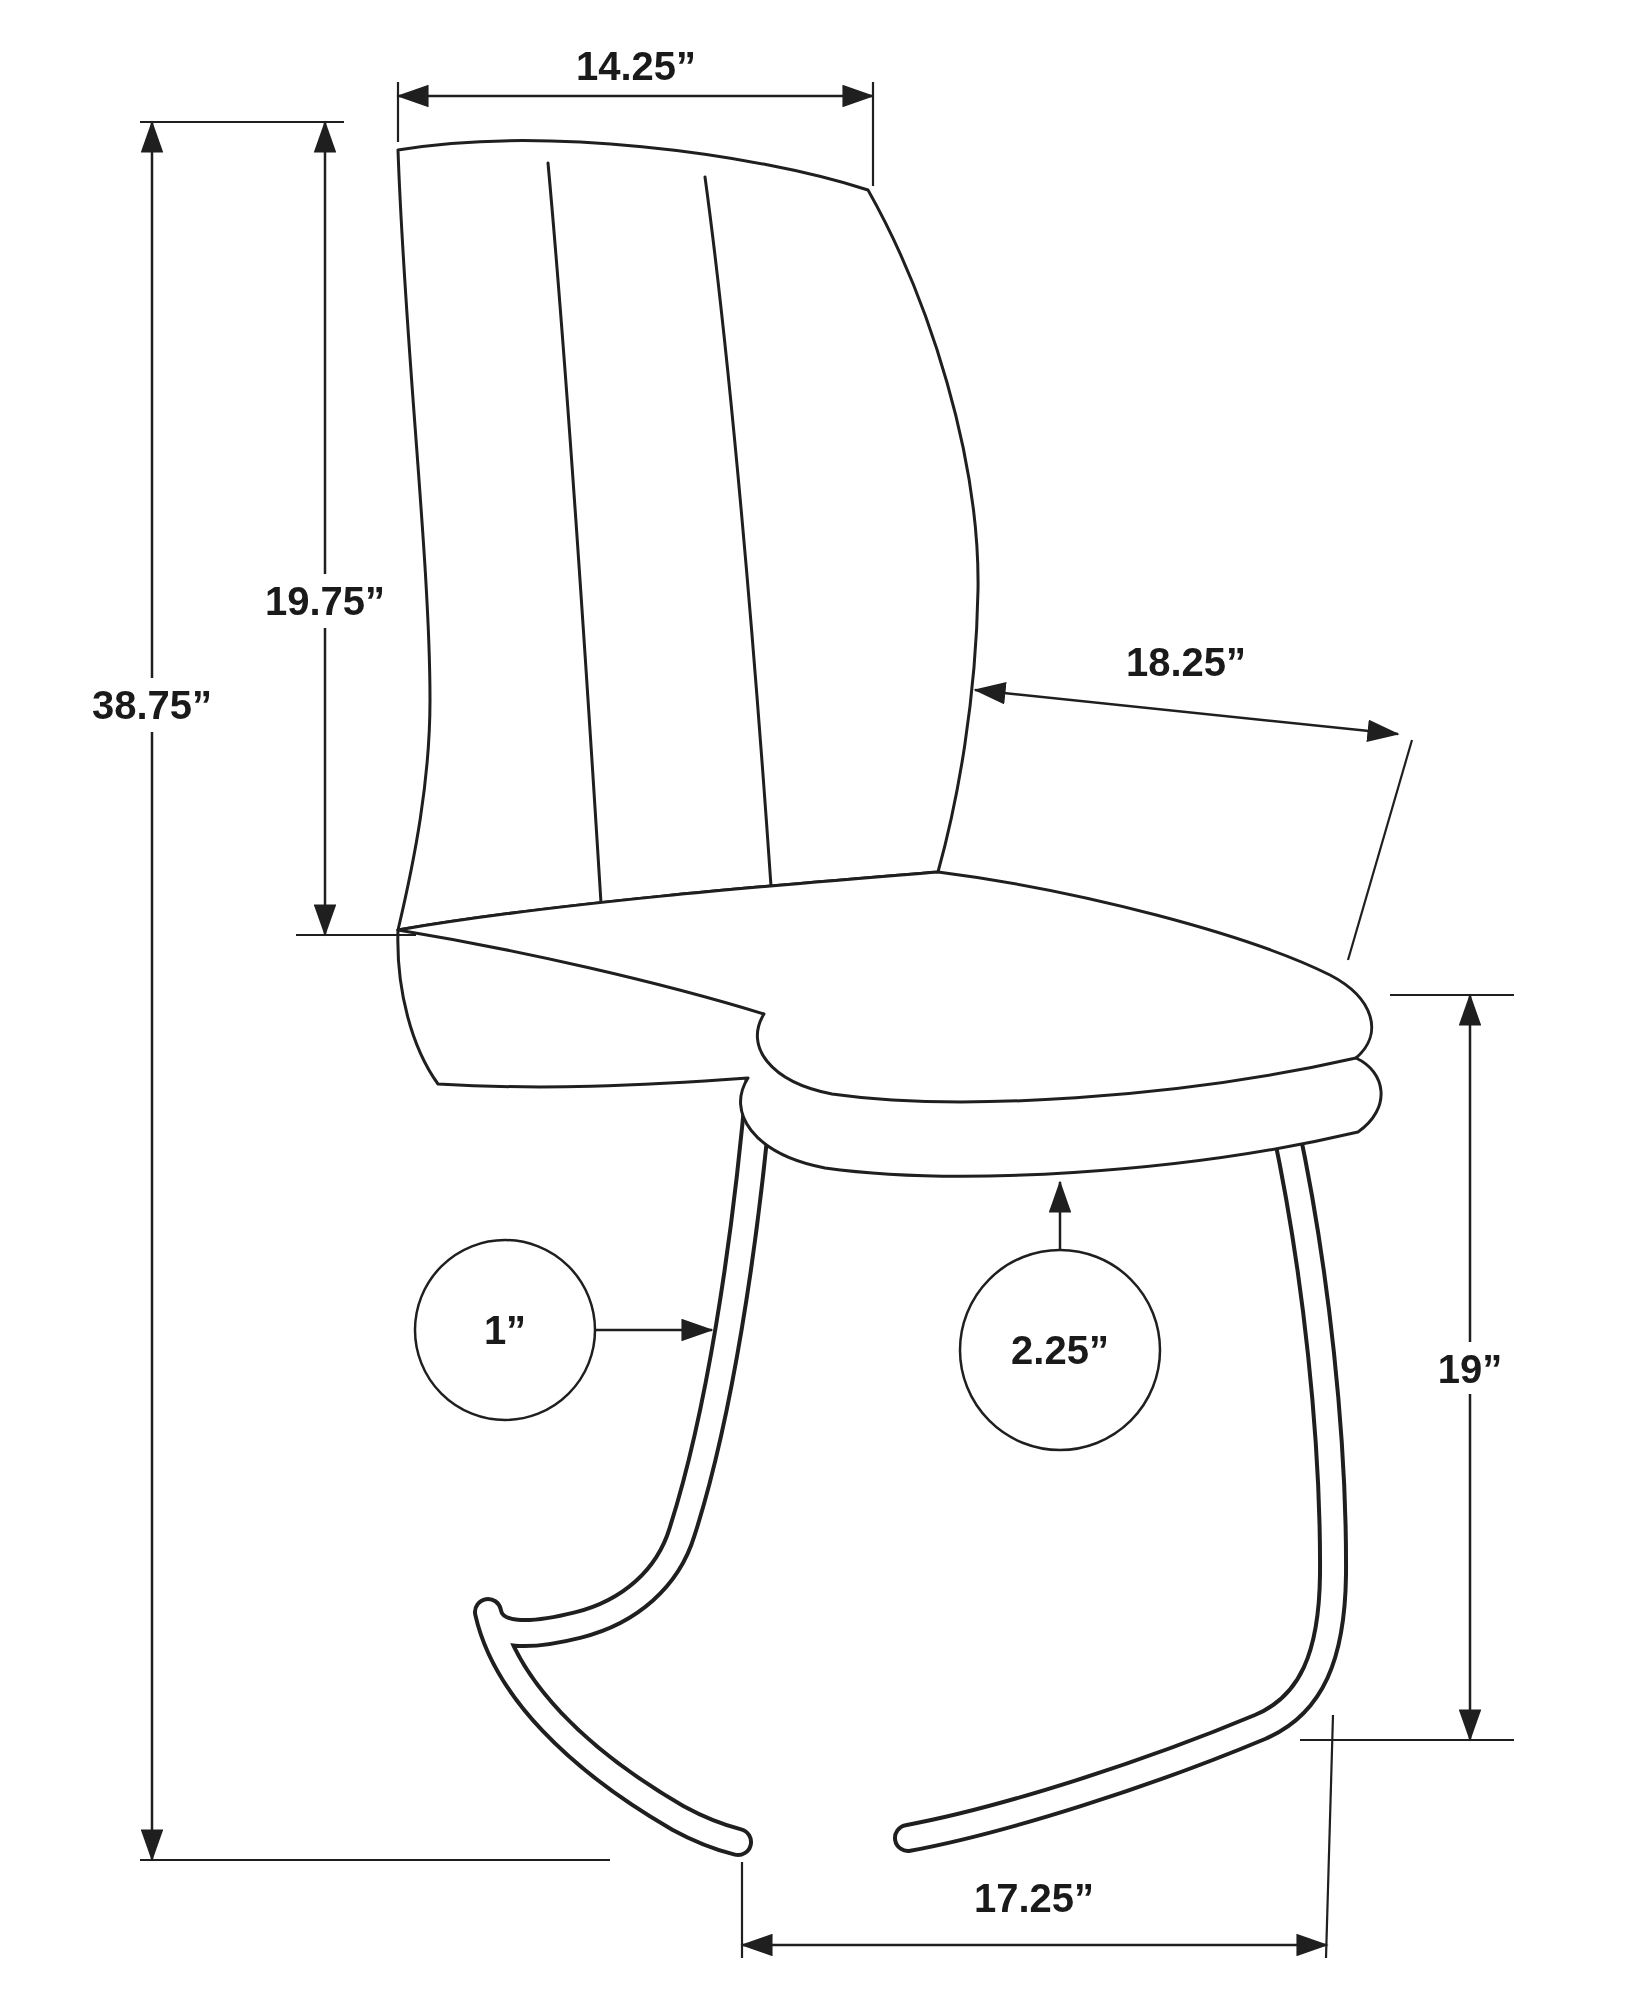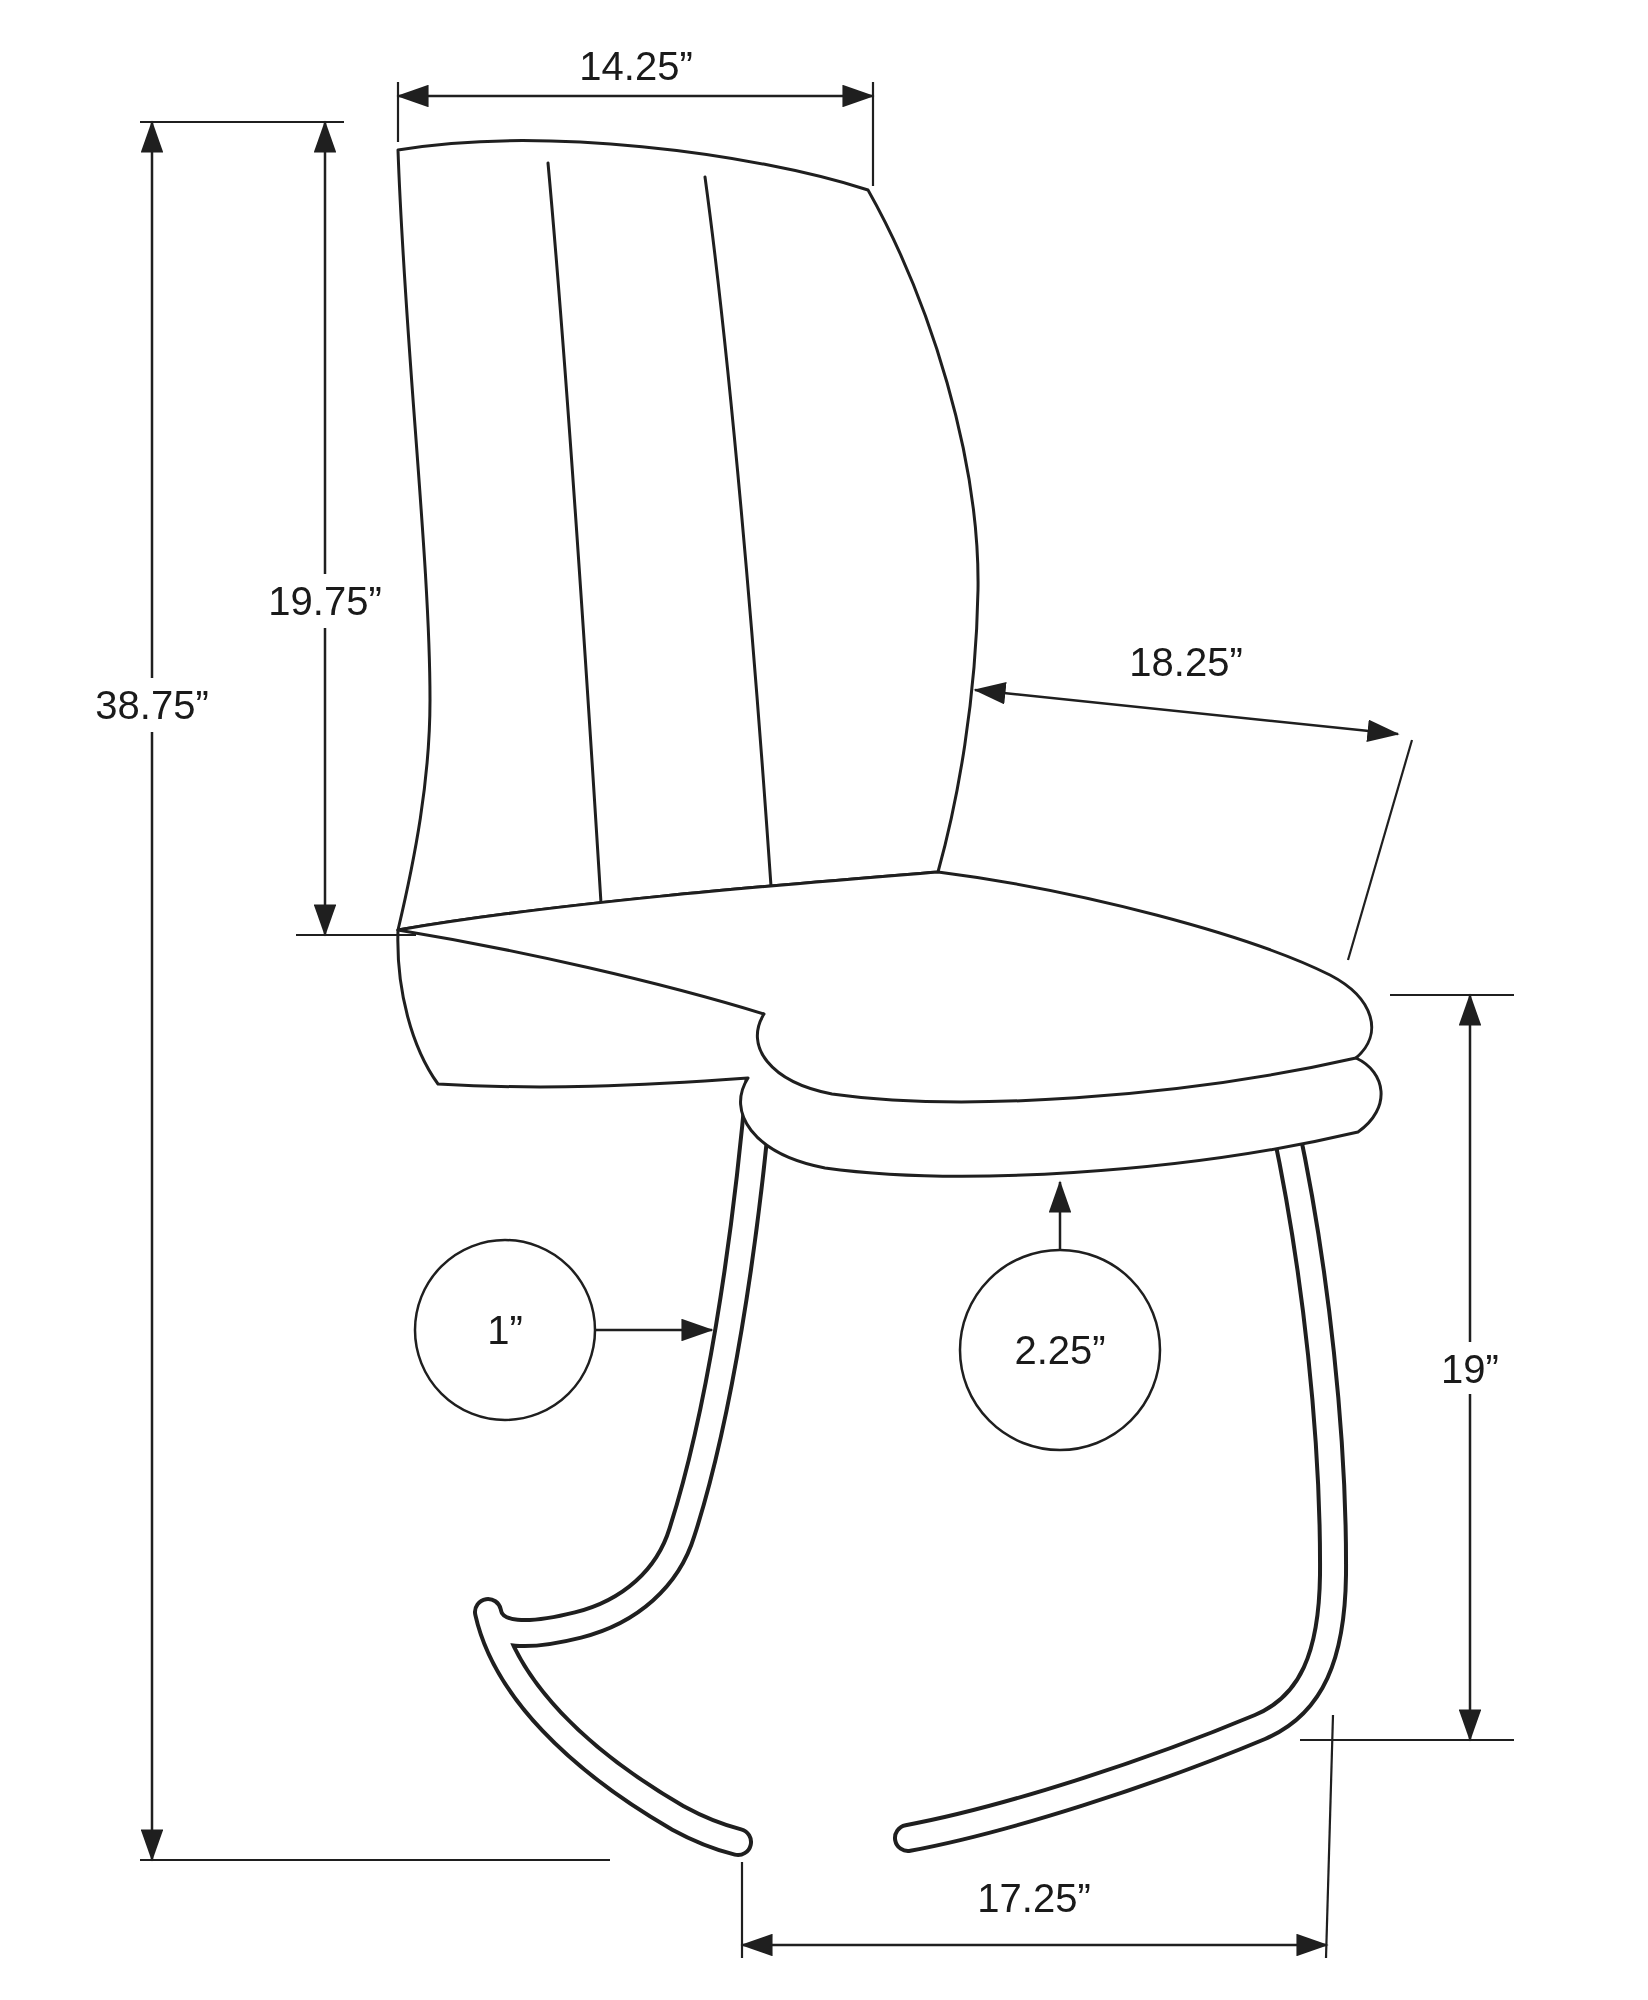--- a/index.html
+++ b/index.html
@@ -6,20 +6,21 @@
     margin: 0;
     padding: 0;
     background: #ffffff;
   }
   .stage {
     width: 1648px;
     height: 2000px;
     position: relative;
     background: #ffffff;
     font-family: "Liberation Sans", sans-serif;
+    font-weight: bold;
   }
   svg {
     display: block;
   }
   .chair-line {
     fill: none;
     stroke: #1f1f1f;
     stroke-width: 3;
     stroke-linecap: round;
     stroke-linejoin: round;

